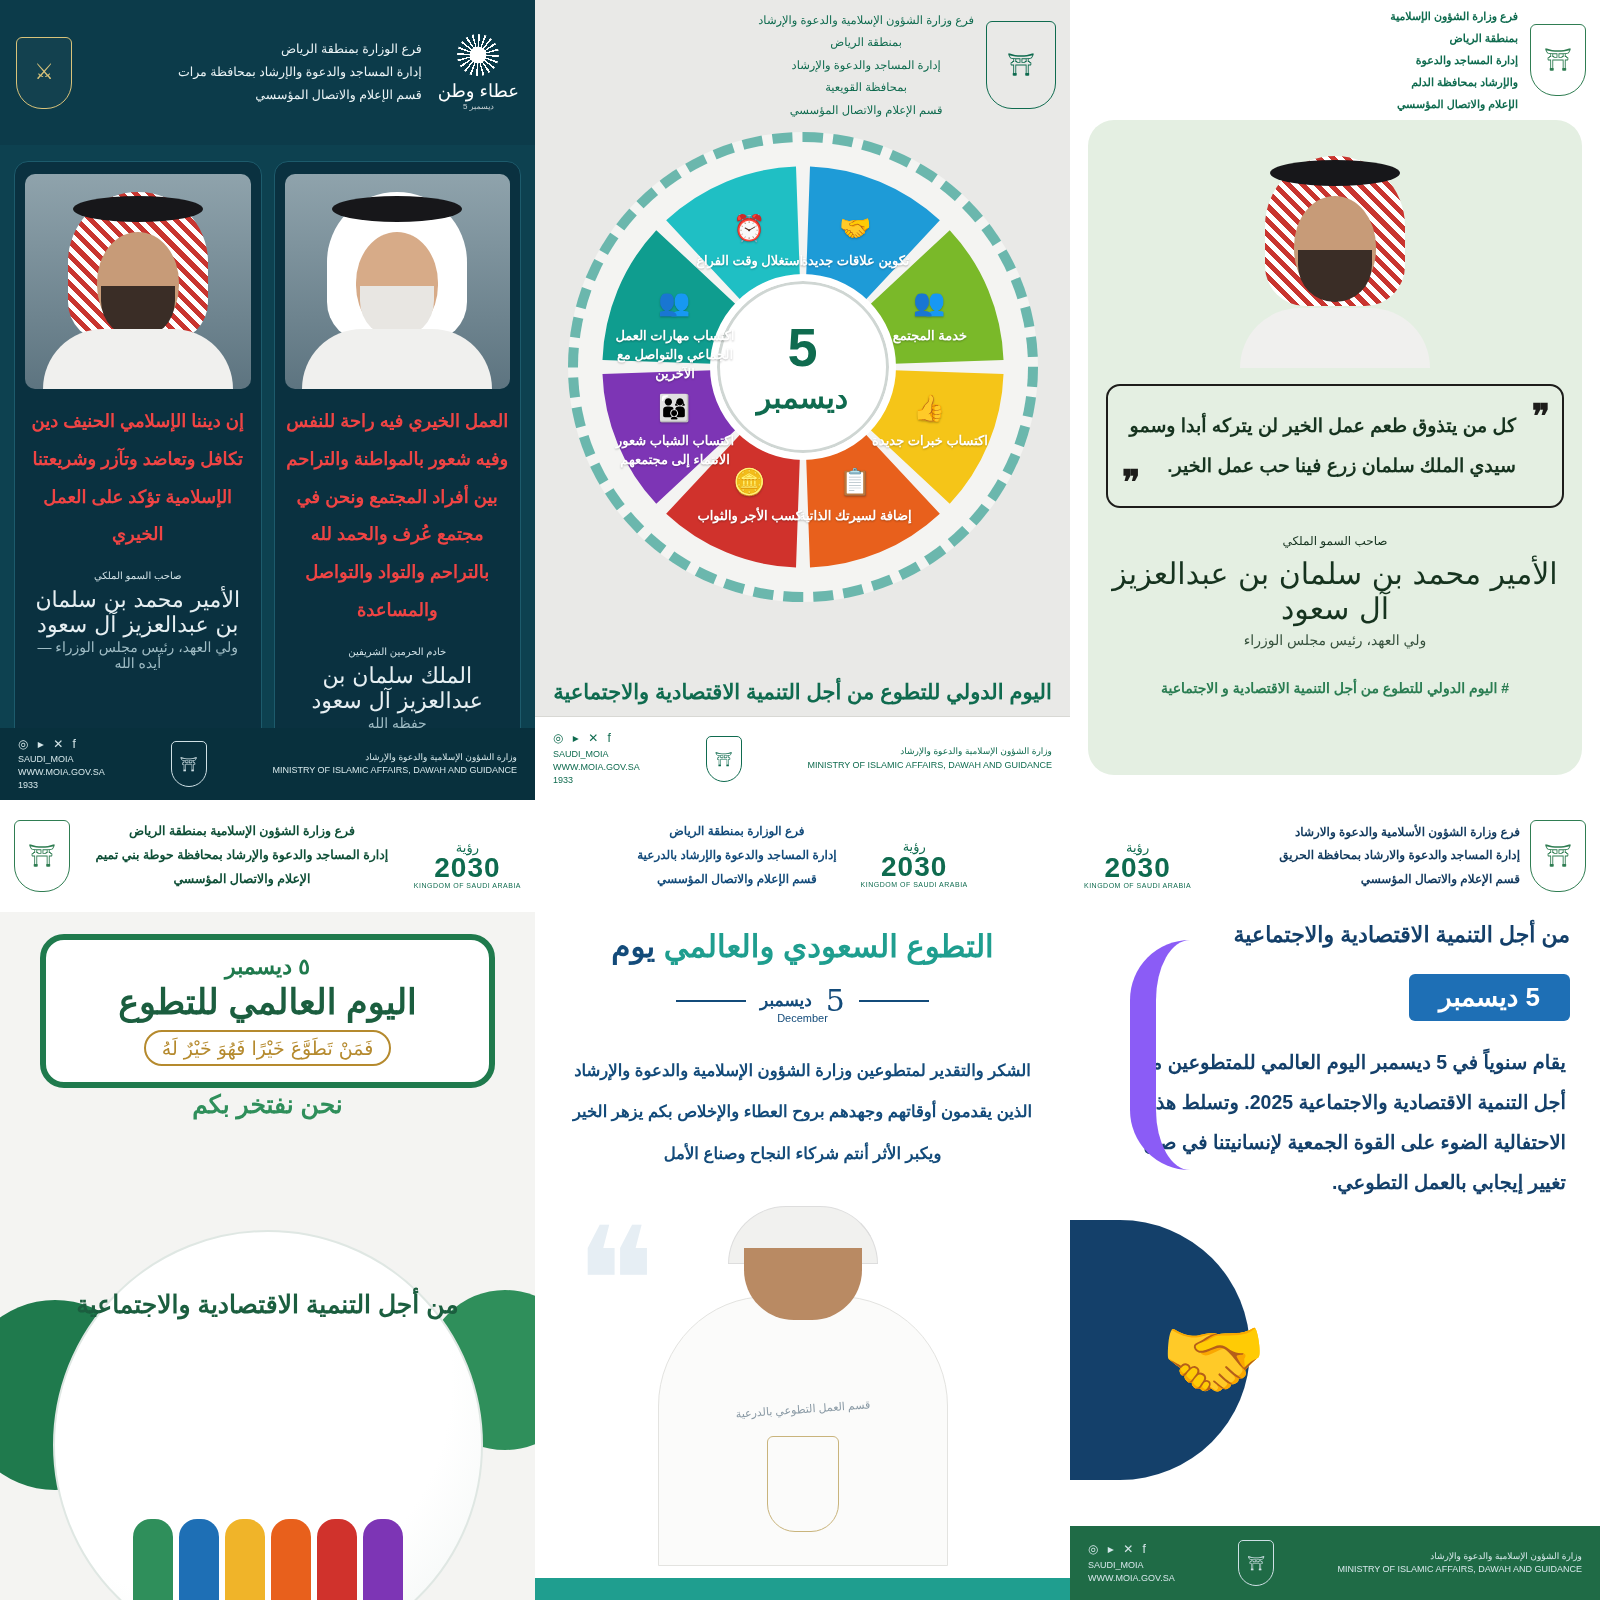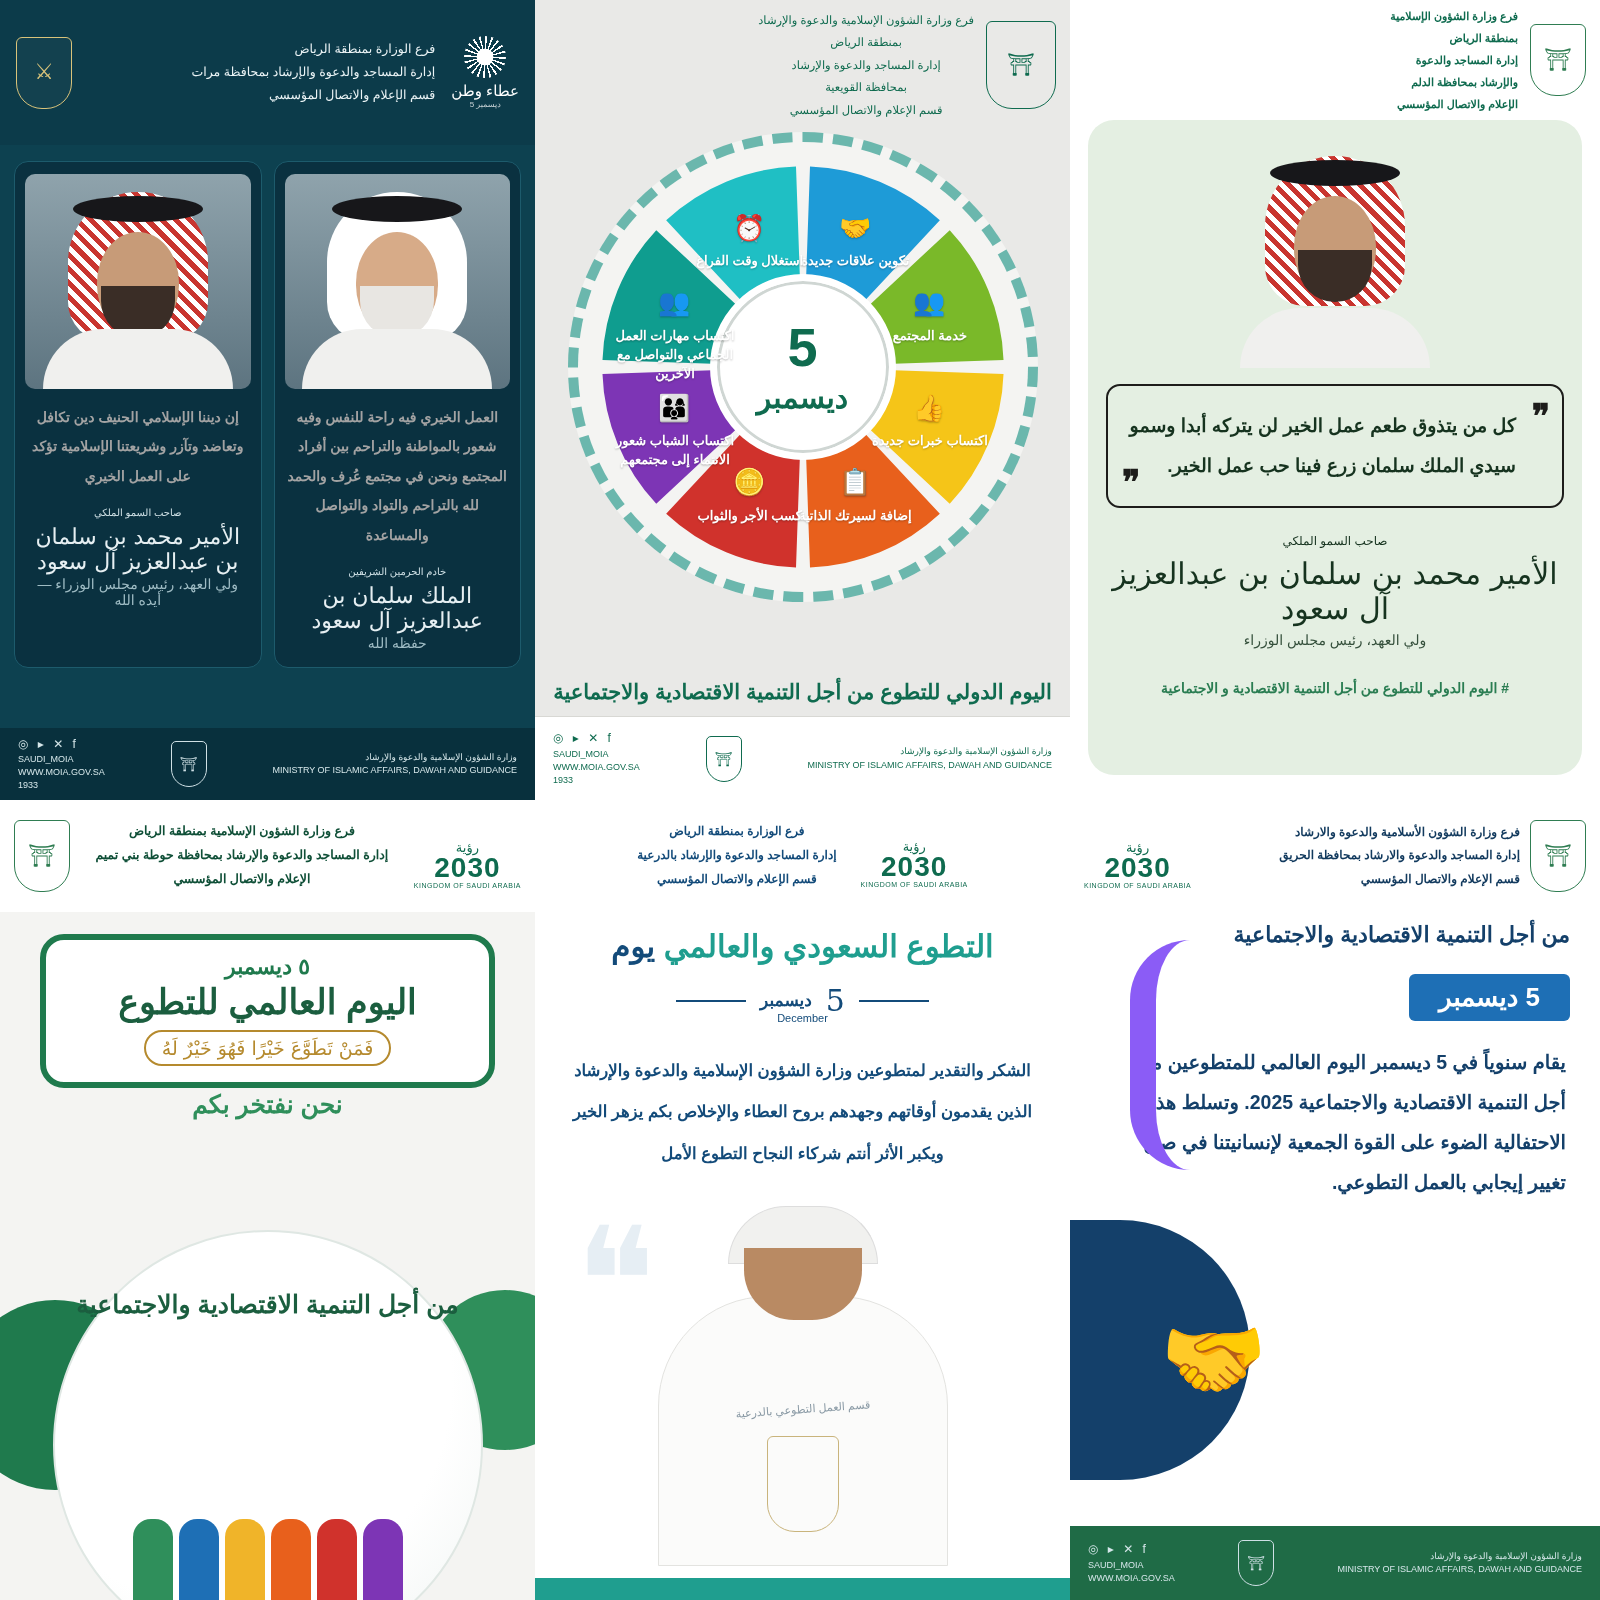--- a/index.html
+++ b/index.html
@@ -39,21 +39,21 @@
   }
   .emblem.green { border-color: #2f7d52; color: #2f7d52; }
   .emblem .crest { font-size: 22px; }
   .logo-wrap { text-align: center; padding-left: 6px; }
   .logo-burst {
     width: 42px; height: 42px; margin: 0 auto 4px;
     border-radius: 50%;
     background: radial-gradient(circle at 50% 50%, #fff 0 28%, transparent 29%),
                 repeating-conic-gradient(#fff 0 6deg, transparent 6deg 18deg);
   }
-  .logo-text { font-size: 15px; direction: rtl; letter-spacing: 1px; }
+  .logo-text { font-size: 18px; direction: rtl; letter-spacing: 1px; }
   .logo-sub { font-size: 8px; opacity: .75; }
 
   .p1 .cards { display: flex; gap: 12px; padding: 16px 14px 0; }
   .p1 .card {
     flex: 1; background: #0a3140; border: 1px solid #1d5b6c; border-radius: 14px;
     padding: 12px 10px 16px; text-align: center;
   }
   .portrait {
     width: 100%; height: 215px; border-radius: 10px;
     background: linear-gradient(#8fa3ac, #5d7480);
@@ -78,22 +78,22 @@
     width: 74px; height: 52px; border-radius: 0 0 40px 40px; background: #3a2d26;
   }
   .portrait .thobe {
     position: absolute; left: 50%; bottom: 0; transform: translateX(-50%);
     width: 190px; height: 60px; border-radius: 60px 60px 0 0; background: #f0f0ee;
   }
   .portrait.king .ghutra { background: #ffffff; }
   .portrait.king .face { background: #d7ab88; }
   .portrait.king .beard { background: #e8e6e2; }
   .p1 .card-body {
-    direction: rtl; font-size: 14px; line-height: 2.1; letter-spacing: 1.2px;
-    color: #a3a3a3; font-weight: bold;
+    direction: rtl; font-size: 18px; line-height: 2.1; letter-spacing: 1.2px;
+    color: #ef4444; font-weight: bold;
   }
   .p1 .sig-title { direction: rtl; font-size: 10px; color: #cfe0e5; margin-top: 16px; }
   .p1 .sig { direction: rtl; font-size: 22px; color: #e6eff2; margin: 6px 0 2px; font-family: "DejaVu Serif", serif; }
   .p1 .sig-sub { direction: rtl; font-size: 14px; color: #9fbcc4; }
   .footer-band {
     position: absolute; left: 0; right: 0; bottom: 0; height: 72px;
     background: #08303d; display: flex; align-items: center; justify-content: space-between;
     padding: 0 18px;
   }
   .footer-band.green { background: #1f6b46; }
@@ -476,21 +476,21 @@
       <span class="bar"></span>
       <span class="ar">ديسمبر</span>
       <span>
         <span class="big">5</span>
       </span>
       <span class="bar"></span>
     </div>
     <div style="text-align:center;font-size:11px;color:#134b7a;margin-top:-6px">December</div>
 
     <div class="bigquote">❝</div>
-    <div class="para">الشكر والتقدير لمتطوعين وزارة الشؤون الإسلامية والدعوة والإرشاد الذين يقدمون أوقاتهم وجهدهم بروح العطاء والإخلاص بكم يزهر الخير ويكبر الأثر أنتم شركاء النجاح التطوع الأمل</div>
+    <div class="para">الشكر والتقدير لمتطوعين وزارة الشؤون الإسلامية والدعوة والإرشاد الذين يقدمون أوقاتهم وجهدهم بروح العطاء والإخلاص بكم يزهر الخير ويكبر الأثر أنتم شركاء النجاح وصناع الأمل</div>
 
     <div class="photo">
       <div class="vest"></div>
       <div class="cap"></div>
       <div class="head"></div>
       <div class="vest-txt">قسم العمل التطوعي بالدرعية</div>
       <div class="vest-emblem"></div>
     </div>
     <div class="bottom-bar"></div>
   </div>

